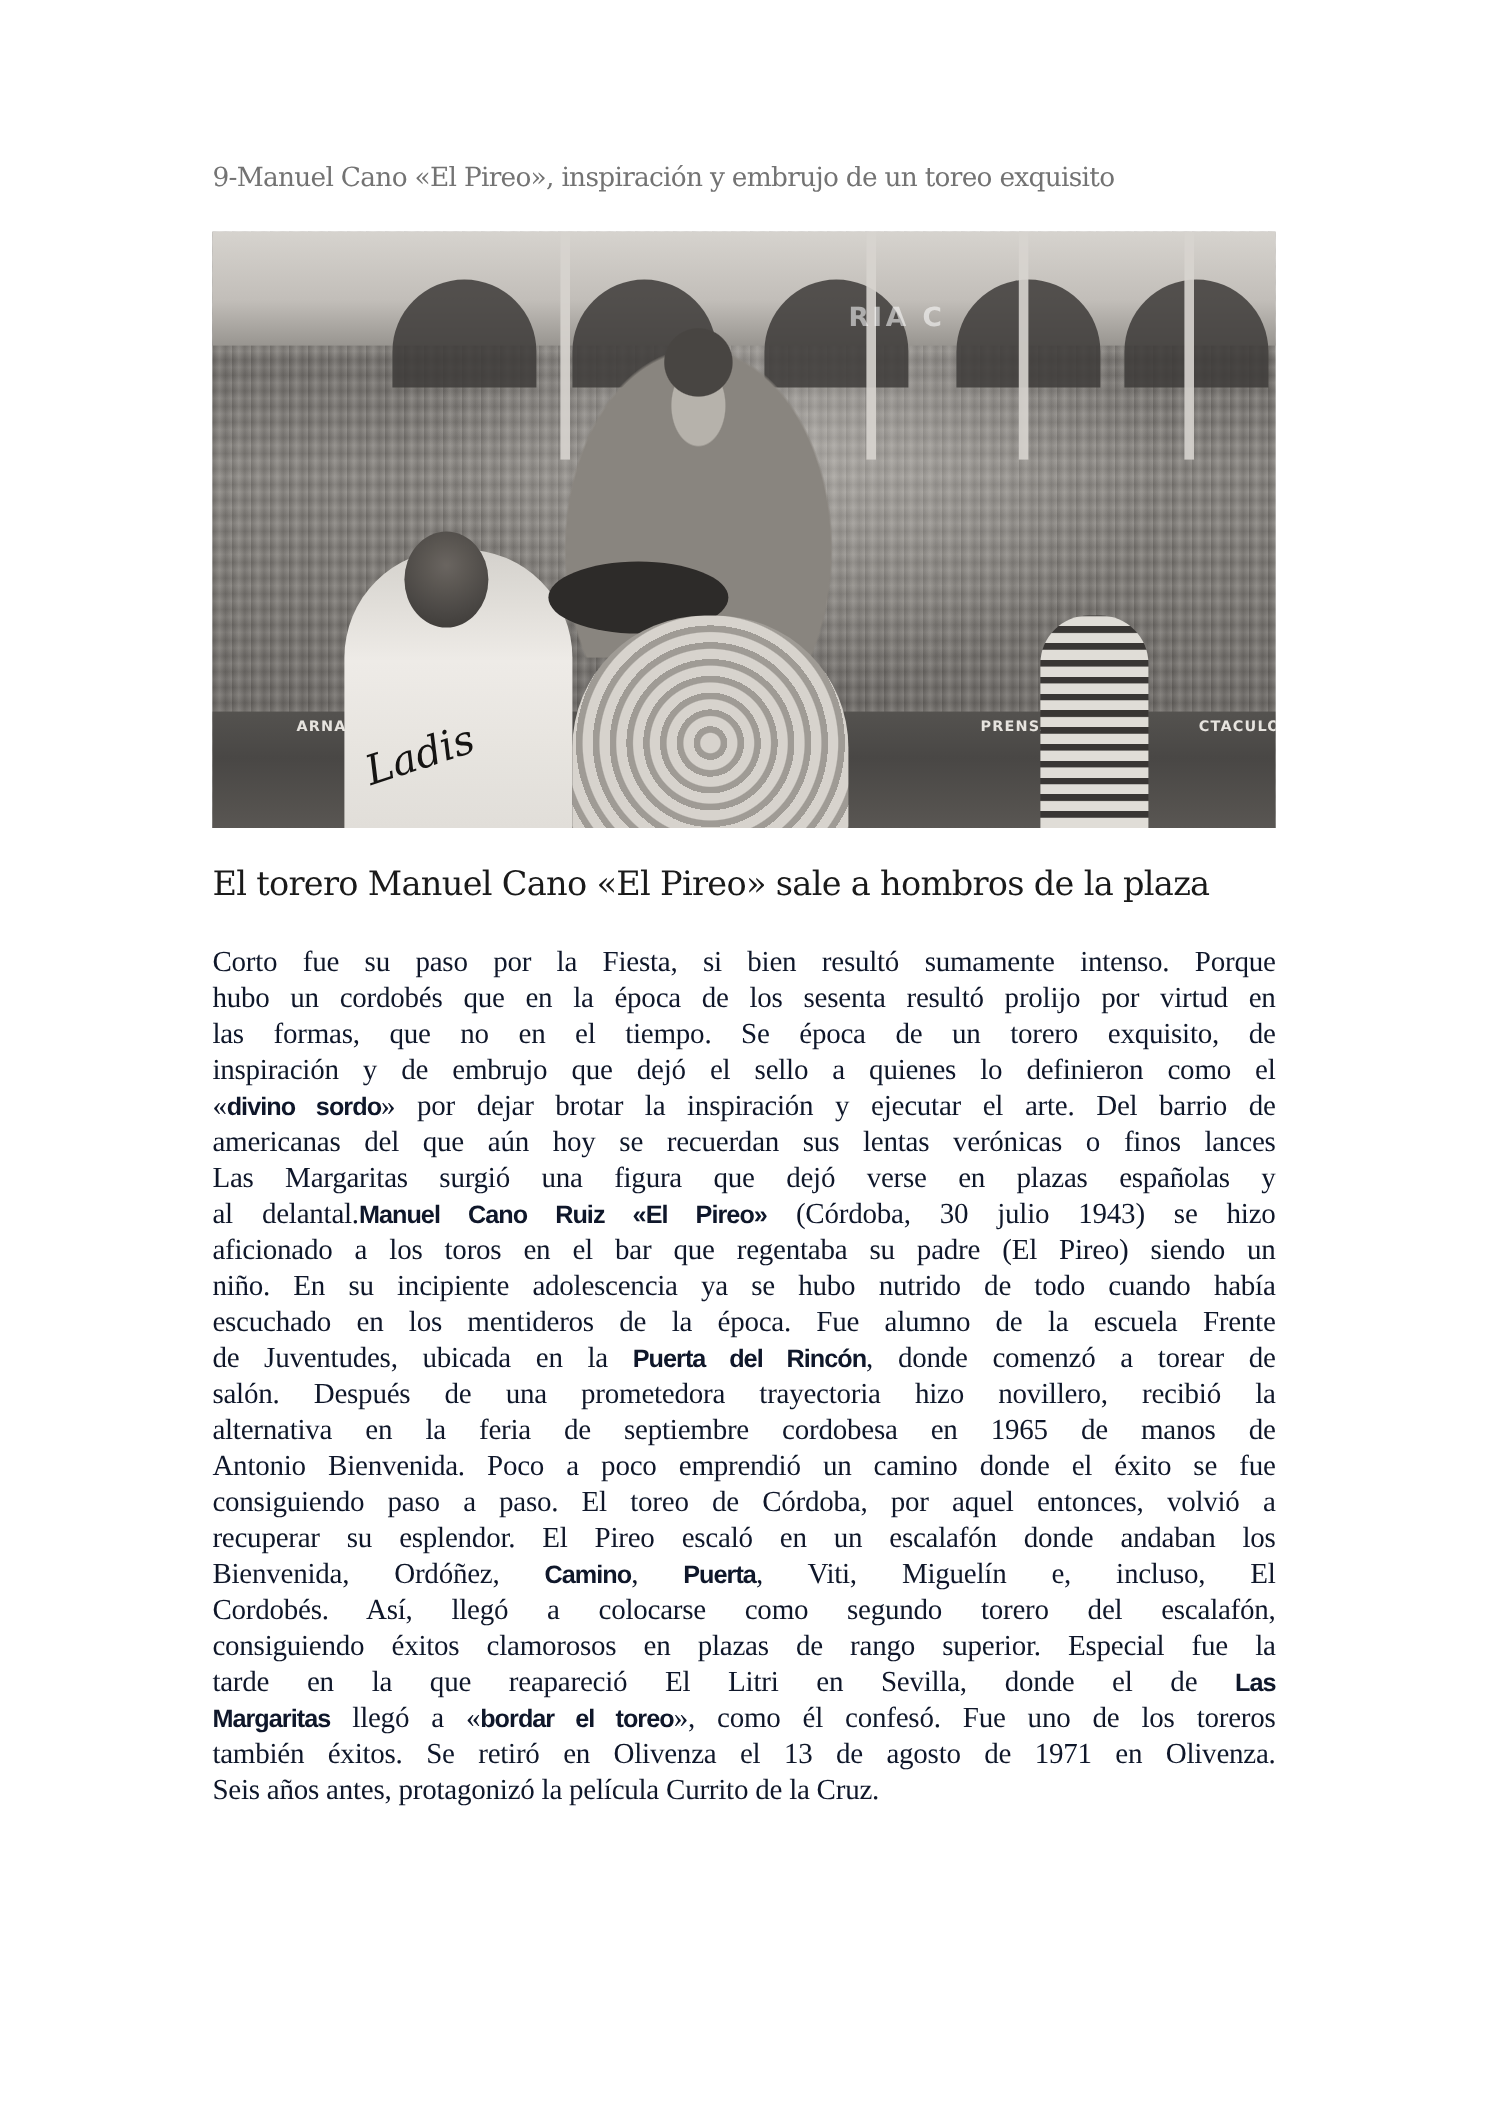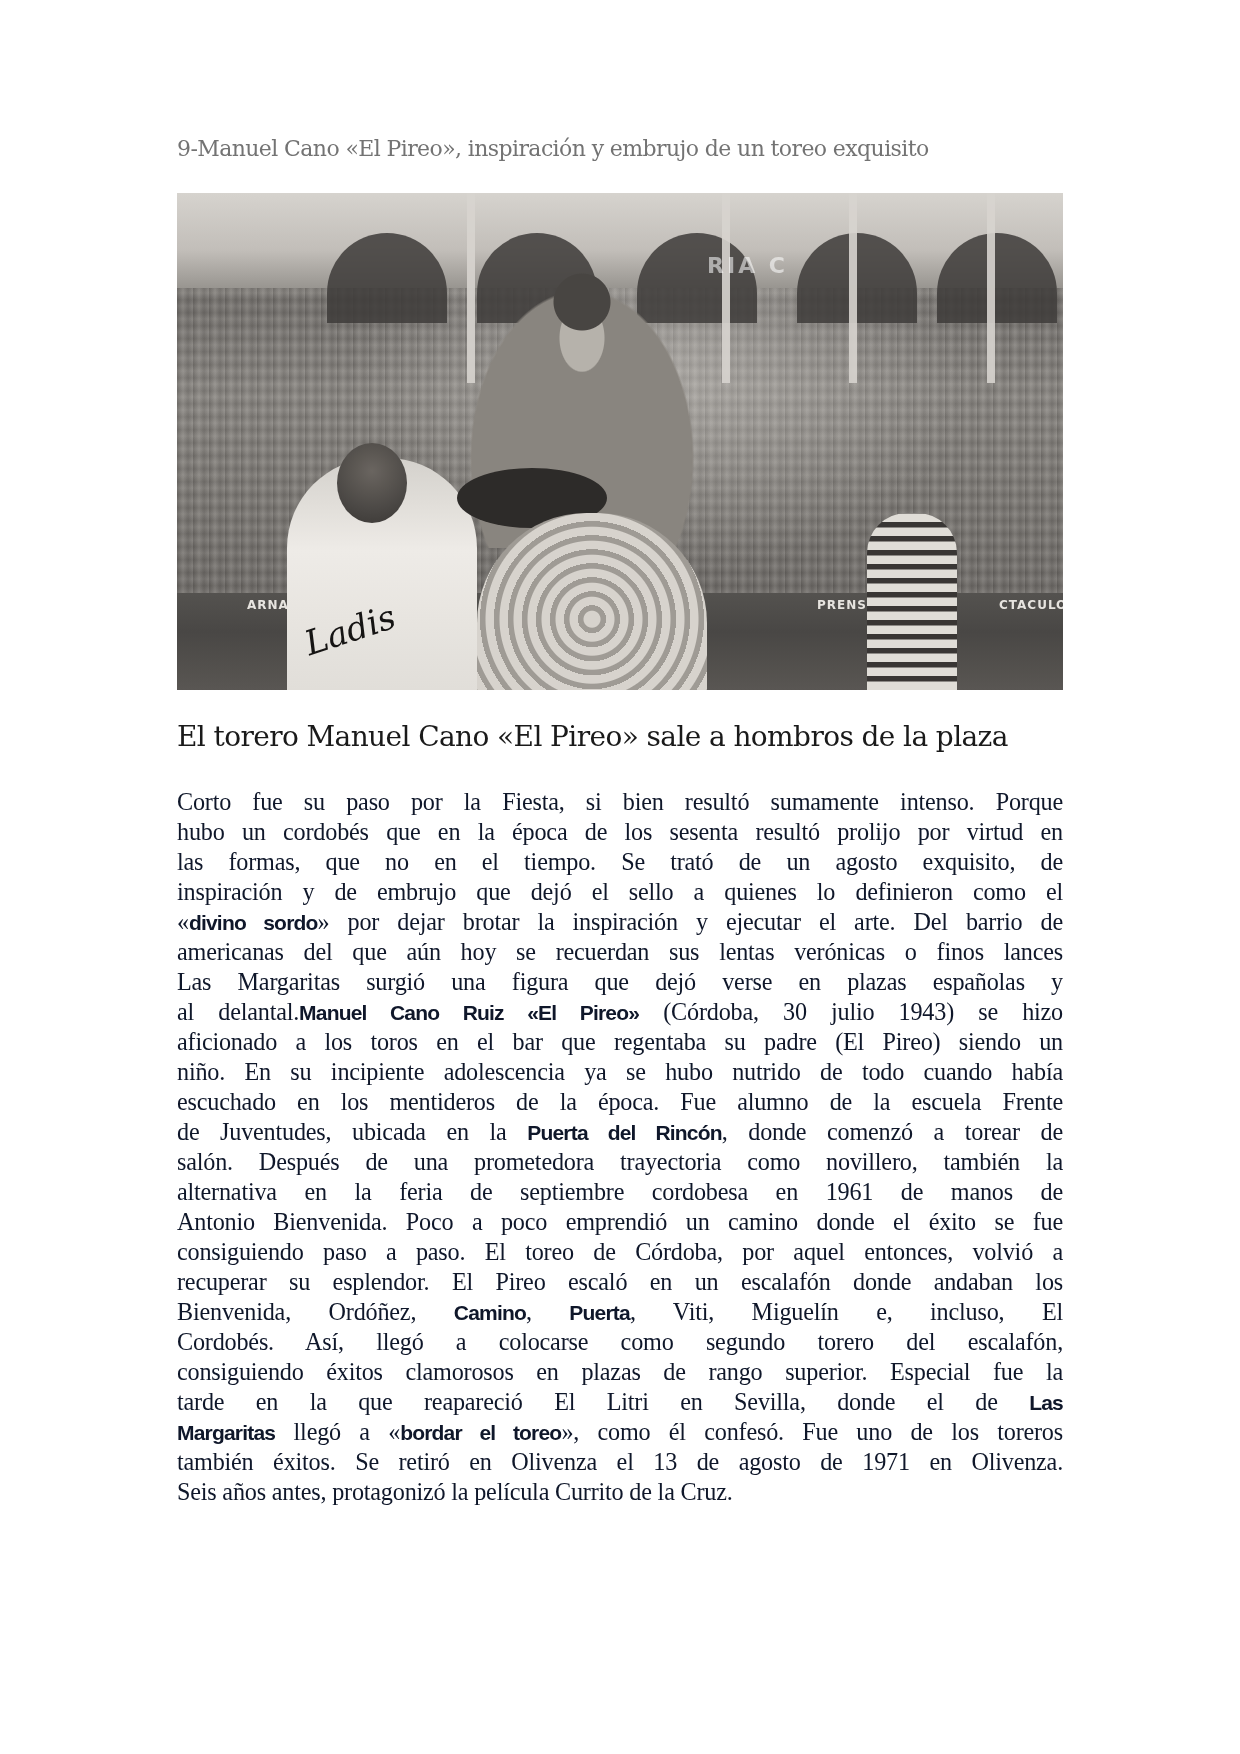--- a/index.html
+++ b/index.html
@@ -236,32 +236,32 @@
     <div class="figure-right"></div>
     <div class="figure-far"></div>
     <div class="signature">Ladis</div>
   </div>
 
   <div class="caption">El torero Manuel Cano «El Pireo» sale a hombros de la plaza</div>
 
   <div class="body-text" id="body-text">
       <span class="line">Corto fue su paso por la Fiesta, si bien resultó sumamente intenso. Porque</span>
       <span class="line">hubo un cordobés que en la época de los sesenta resultó prolijo por virtud en</span>
-      <span class="line">las formas, que no en el tiempo. Se trató de un agosto exquisito, de</span>
+      <span class="line">las formas, que no en el tiempo. Se época de un torero exquisito, de</span>
       <span class="line">inspiración y de embrujo que dejó el sello a quienes lo definieron como el</span>
       <span class="line">«<b>divino sordo</b>» por dejar brotar la inspiración y ejecutar el arte. Del barrio de</span>
       <span class="line">americanas del que aún hoy se recuerdan sus lentas verónicas o finos lances</span>
       <span class="line">Las Margaritas surgió una figura que dejó verse en plazas españolas y</span>
       <span class="line">al delantal.<b>Manuel Cano Ruiz «El Pireo»</b> (Córdoba, 30 julio 1943) se hizo</span>
       <span class="line">aficionado a los toros en el bar que regentaba su padre (El Pireo) siendo un</span>
       <span class="line">niño. En su incipiente adolescencia ya se hubo nutrido de todo cuando había</span>
       <span class="line">escuchado en los mentideros de la época. Fue alumno de la escuela Frente</span>
       <span class="line">de Juventudes, ubicada en la <b>Puerta del Rincón</b>, donde comenzó a torear de</span>
-      <span class="line">salón. Después de una prometedora trayectoria como novillero, también la</span>
-      <span class="line">alternativa en la feria de septiembre cordobesa en 1961 de manos de</span>
+      <span class="line">salón. Después de una prometedora trayectoria hizo novillero, recibió la</span>
+      <span class="line">alternativa en la feria de septiembre cordobesa en 1965 de manos de</span>
       <span class="line">Antonio Bienvenida. Poco a poco emprendió un camino donde el éxito se fue</span>
       <span class="line">consiguiendo paso a paso. El toreo de Córdoba, por aquel entonces, volvió a</span>
       <span class="line">recuperar su esplendor. El Pireo escaló en un escalafón donde andaban los</span>
       <span class="line">Bienvenida, Ordóñez, <b>Camino</b>, <b>Puerta</b>, Viti, Miguelín e, incluso, El</span>
       <span class="line">Cordobés. Así, llegó a colocarse como segundo torero del escalafón,</span>
       <span class="line">consiguiendo éxitos clamorosos en plazas de rango superior. Especial fue la</span>
       <span class="line">tarde en la que reapareció El Litri en Sevilla, donde el de <b>Las</b></span>
       <span class="line"><b>Margaritas</b> llegó a «<b>bordar el toreo</b>», como él confesó. Fue uno de los toreros</span>
       <span class="line">también éxitos. Se retiró en Olivenza el 13 de agosto de 1971 en Olivenza.</span>
       <span class="line last">Seis años antes, protagonizó la película Currito de la Cruz.</span>

